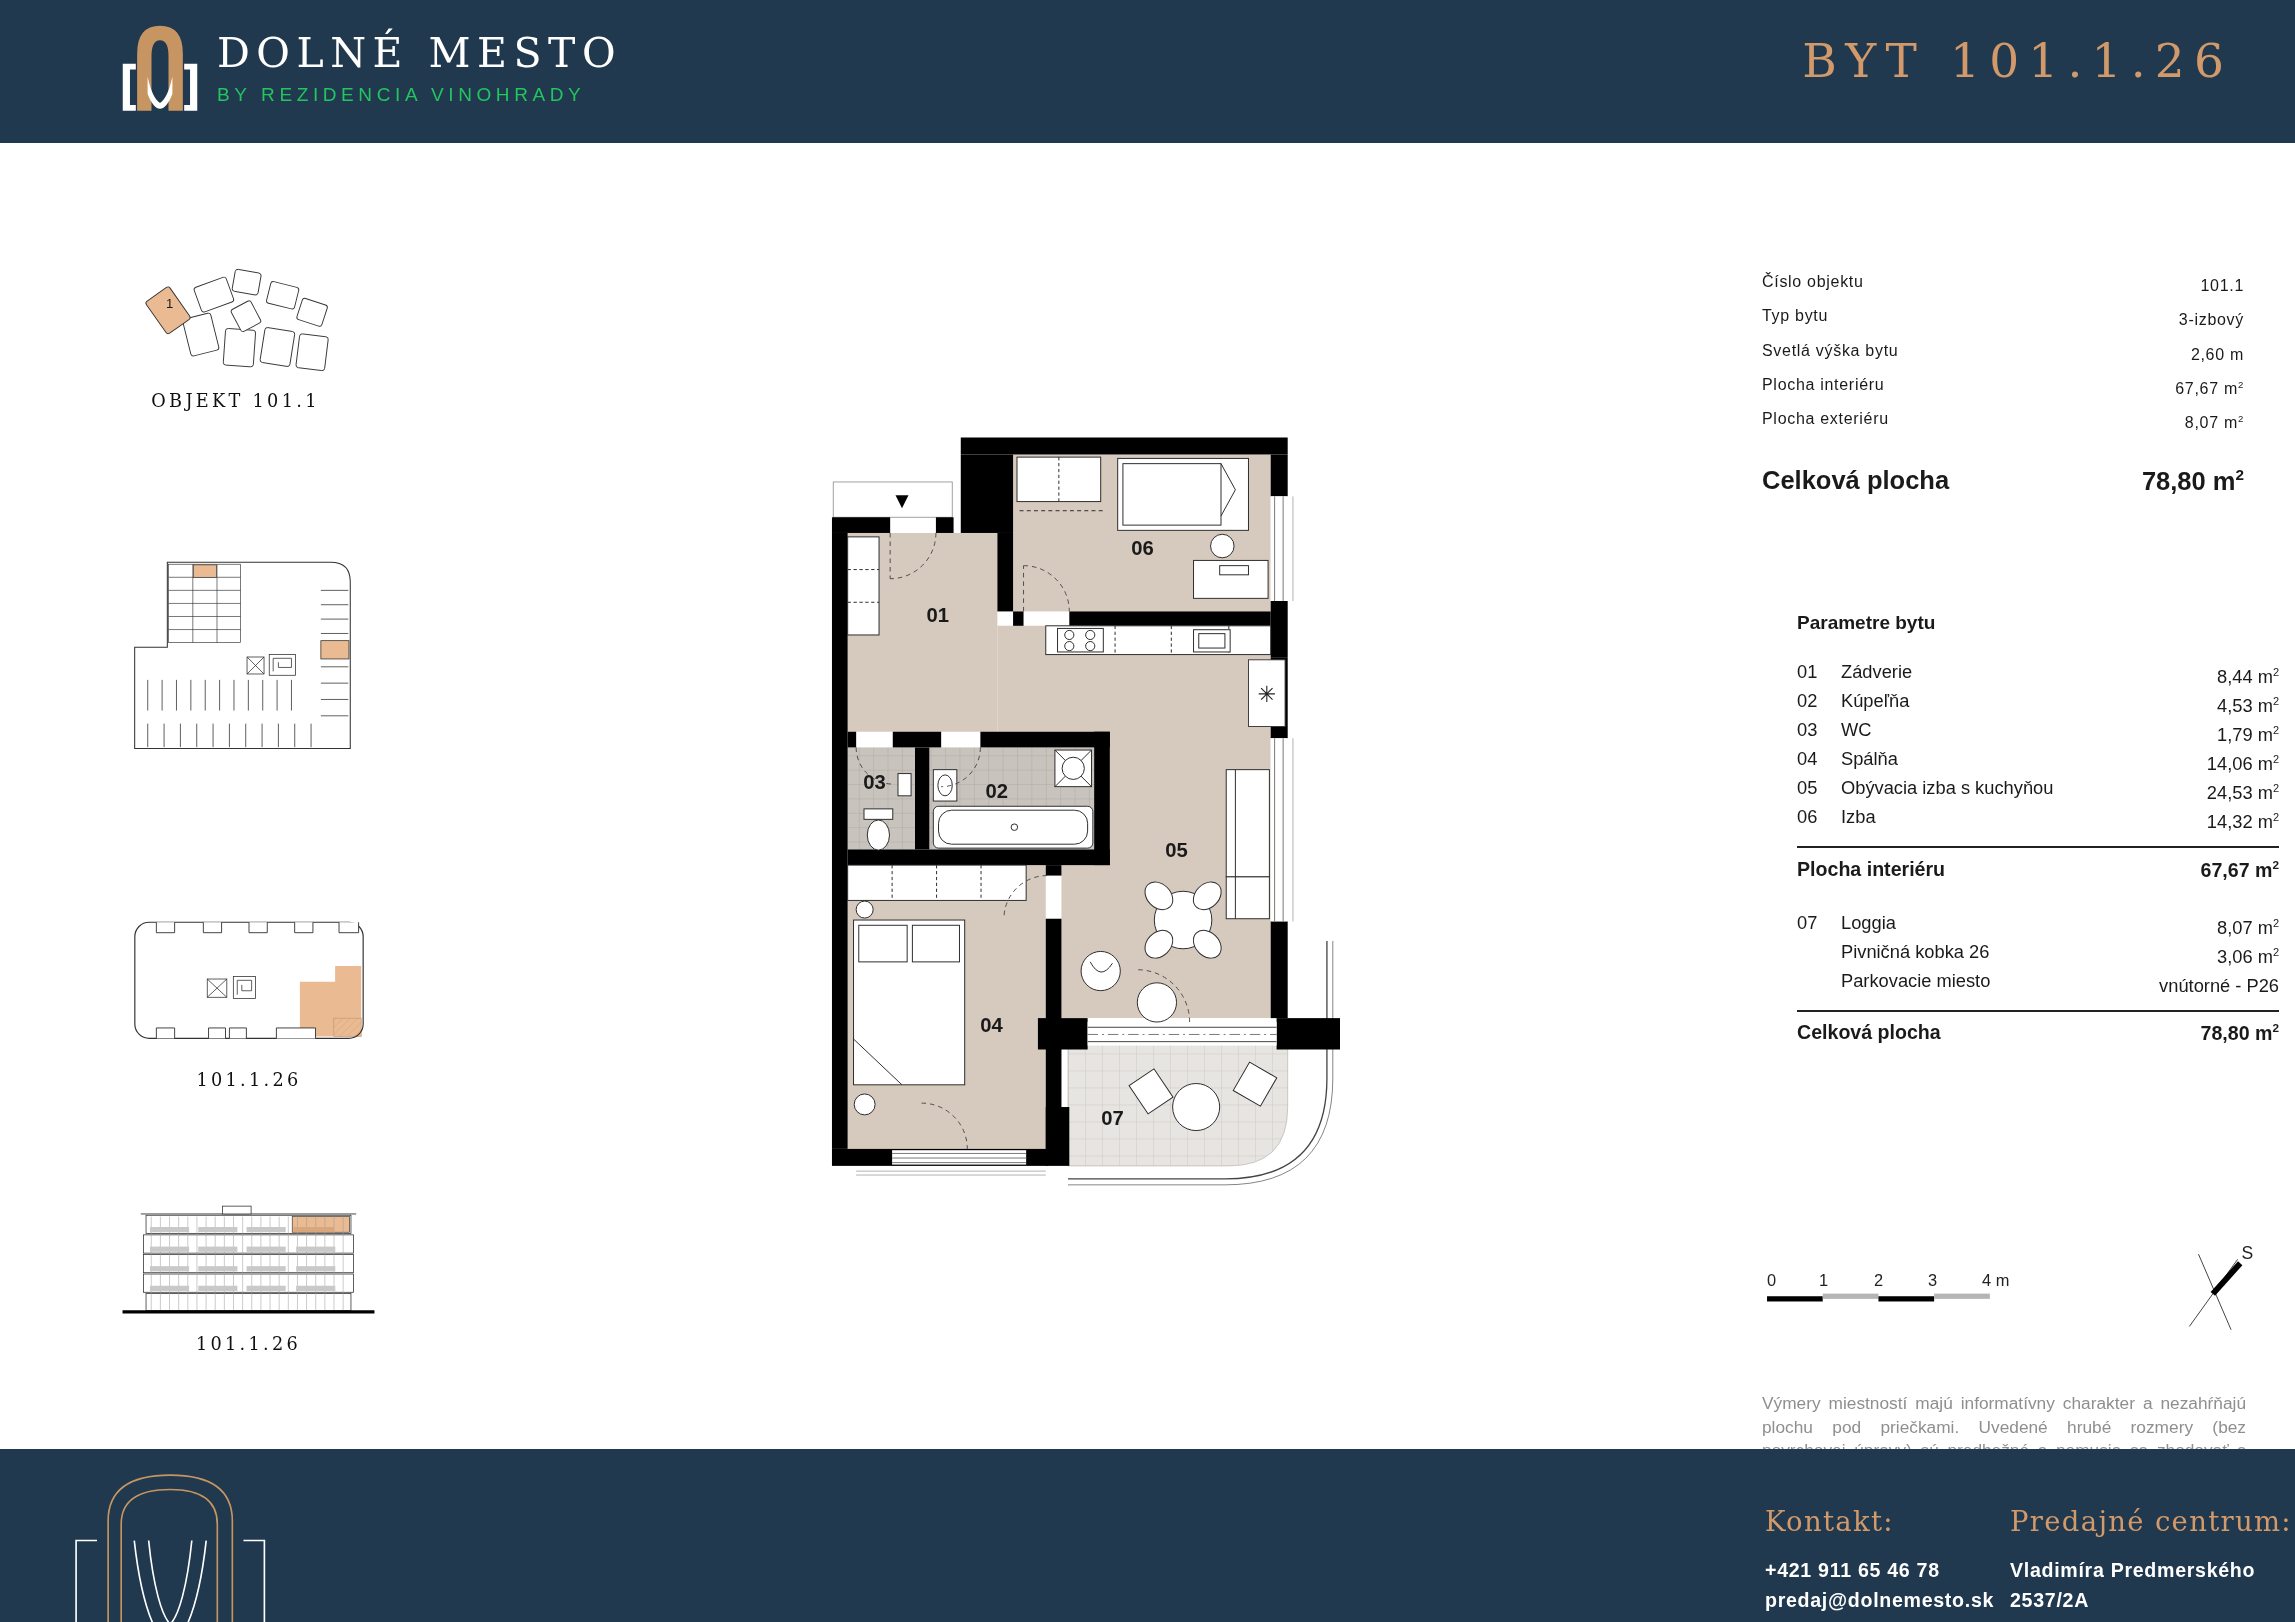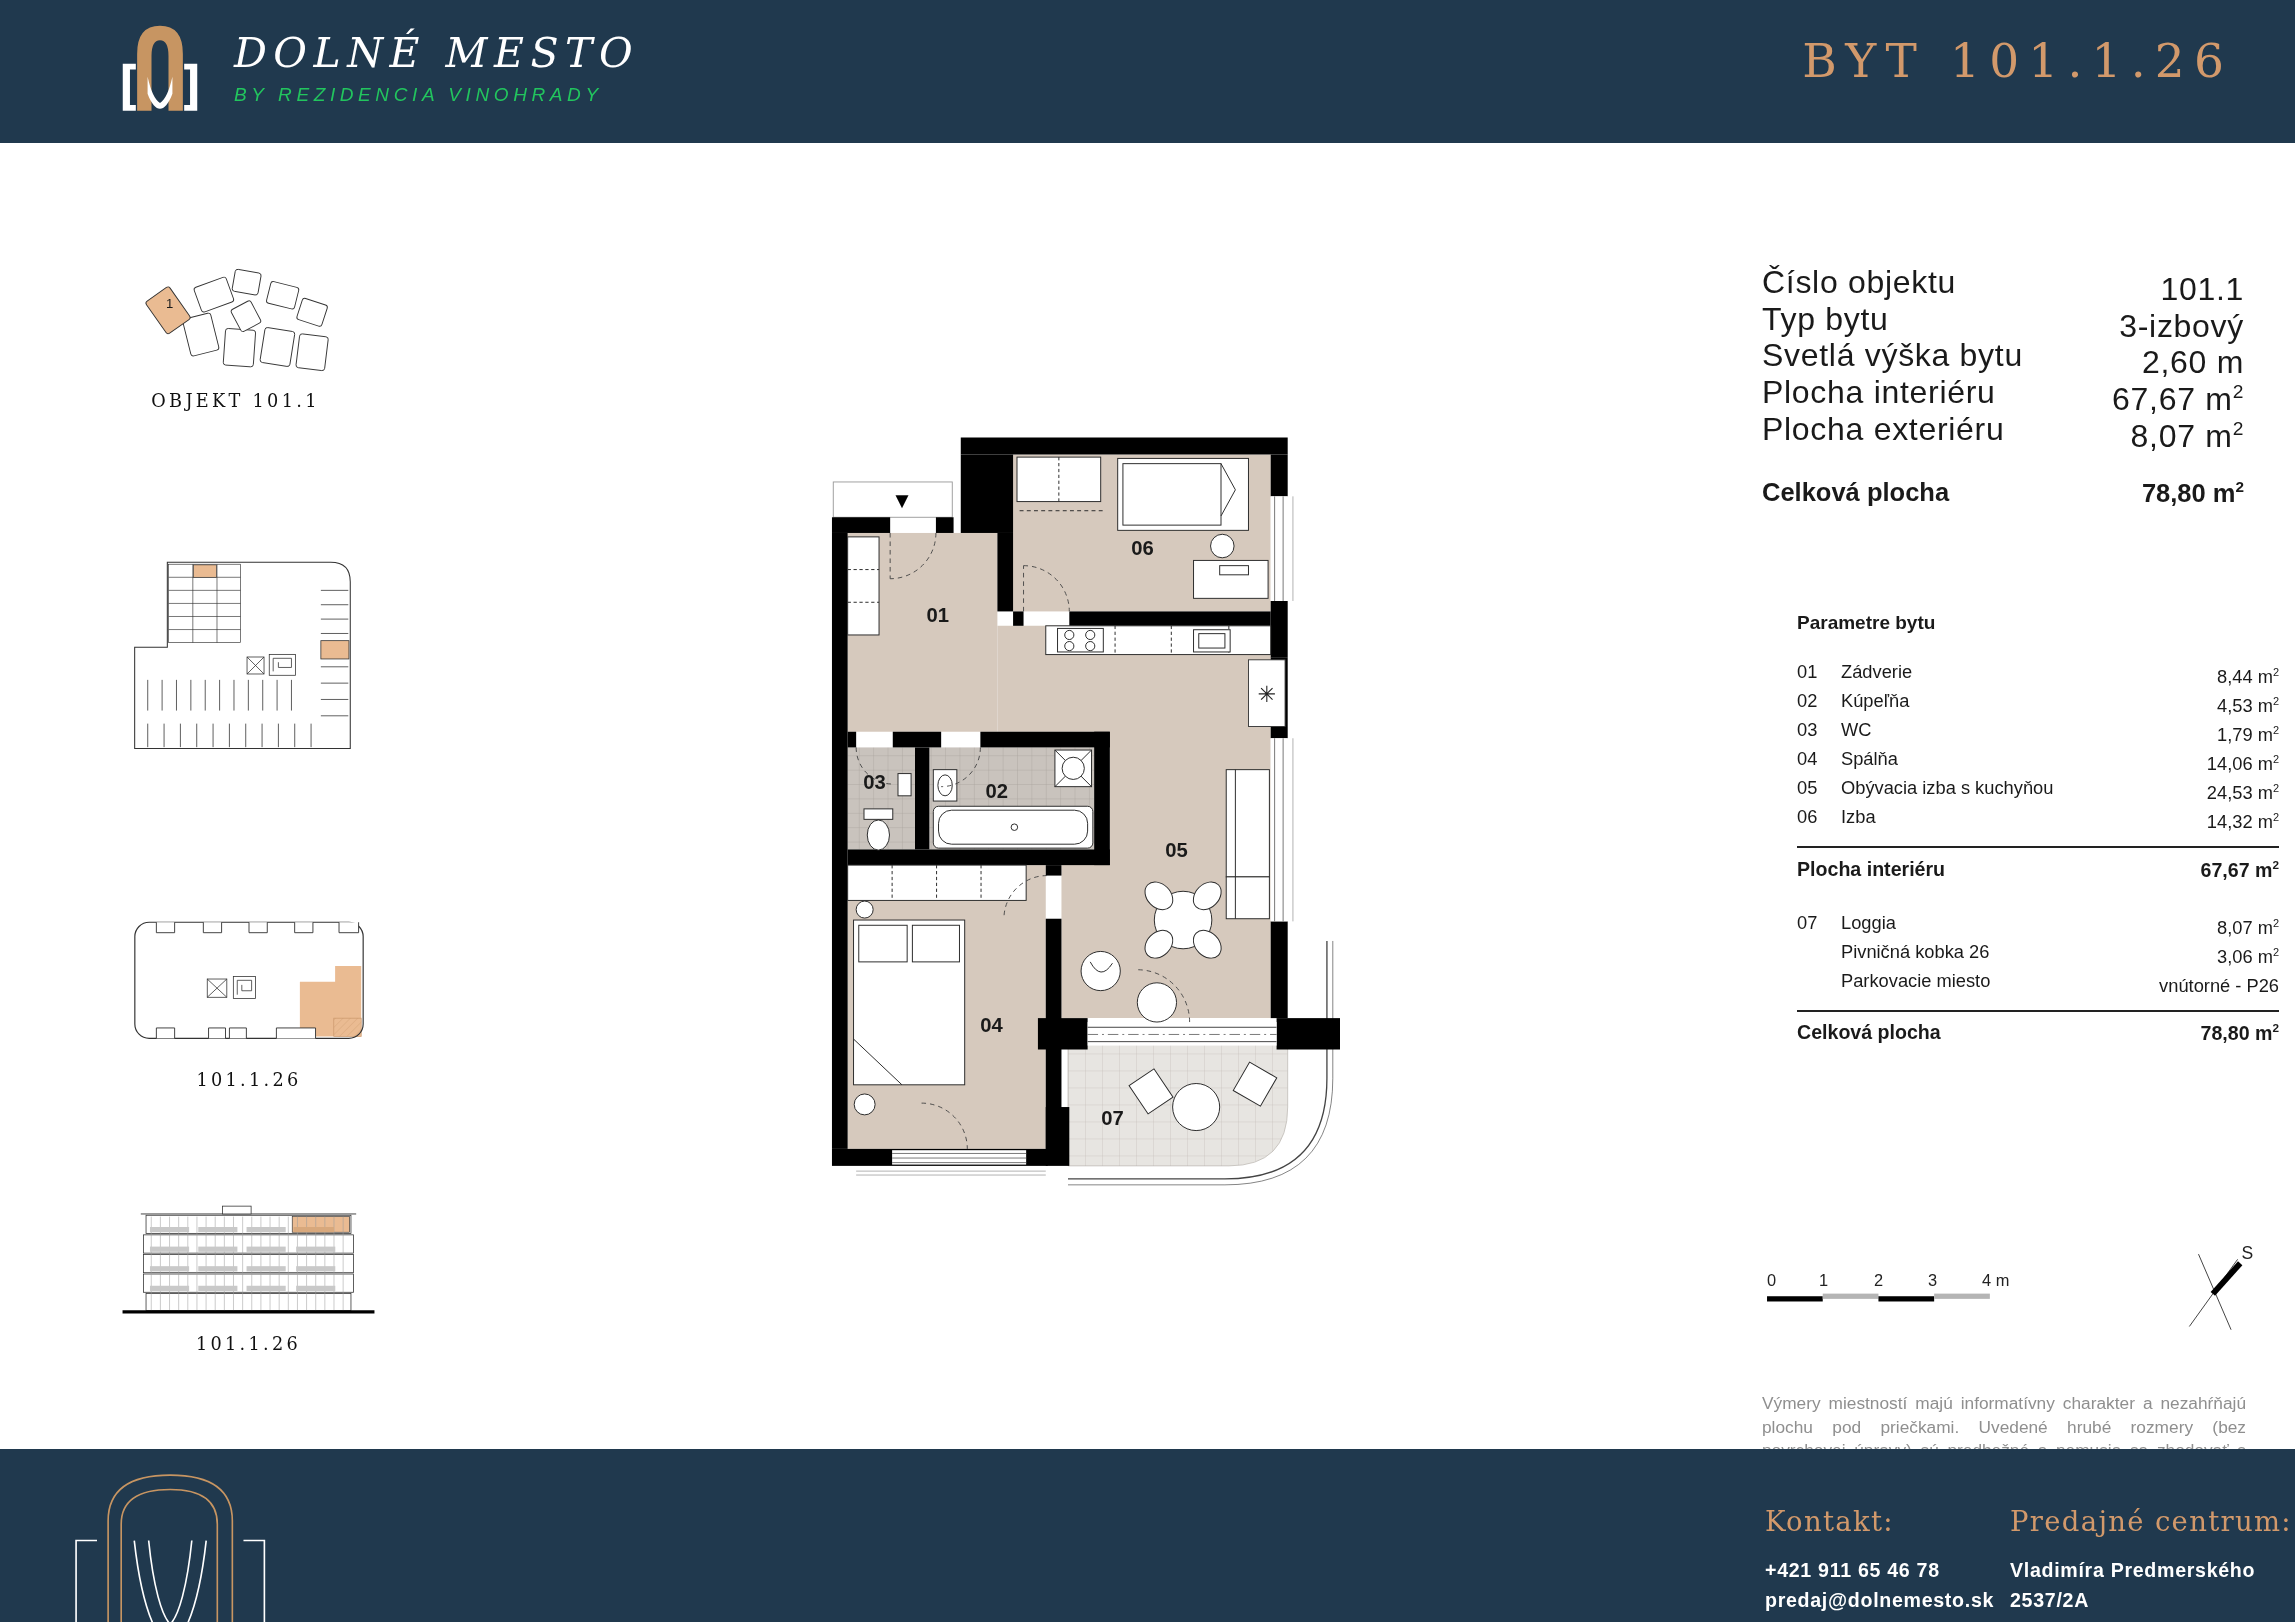--- a/index.html
+++ b/index.html
@@ -3,30 +3,30 @@
 <meta charset="utf-8">
 <style>
   html,body{margin:0;padding:0;background:#ffffff;}
   .page{position:relative;width:2295px;height:1623px;background:#ffffff;overflow:hidden;
         font-family:"Liberation Sans",sans-serif;color:#1a1a1a;}
   .abs{position:absolute;}
   
   .band{position:absolute;left:0;width:2295px;background:#20394e;}
   .band.top{top:0;height:143px;}
   .band.bottom{top:1449px;height:173px;}
-  .brand-wrap{position:absolute;left:111px;top:18.3px;display:flex;align-items:center;gap:25px;font-style:italic;}
+  .brand-wrap{position:absolute;left:111px;top:18.3px;display:flex;align-items:center;gap:8px;}
   .brand-text .name{font-family:"DejaVu Serif",serif;font-size:41px;letter-spacing:6.5px;color:#ffffff;}
   .brand-text .sub{font-family:"Liberation Sans",sans-serif;font-size:19px;letter-spacing:4.6px;color:#22c55e;margin-top:6.5px;}
   .doc-title{position:absolute;right:62px;top:33px;font-family:"DejaVu Serif",serif;
              font-size:47px;letter-spacing:9.2px;color:#d2996b;}
   
   .panel-caption{font-family:"DejaVu Serif",serif;font-size:17.7px;letter-spacing:3.3px;text-align:center;color:#111;}
   
   .info{position:absolute;left:1762px;top:267px;width:482px;}
-  .irow{display:flex;justify-content:space-between;font-size:32px;letter-spacing:0.7px;
+  .irow{display:flex;justify-content:space-between;font-size:16px;letter-spacing:0.7px;
         line-height:30px;font-weight:400;}
   .irow .val{text-align:right;}
   sup{font-size:60%;}
   .total{display:flex;justify-content:space-between;font-weight:bold;font-size:25.5px;margin-top:27.5px;}
   .params{position:absolute;left:1762px;top:612px;width:482px;font-size:18.3px;margin-left:35px;}
   .ptitle{font-weight:bold;font-size:19px;margin-bottom:26px;}
   .prow{display:flex;line-height:24px;}
   .prow .num{width:44px;}
   .prow .nm{flex:1;}
   .prow .val{text-align:right;}

